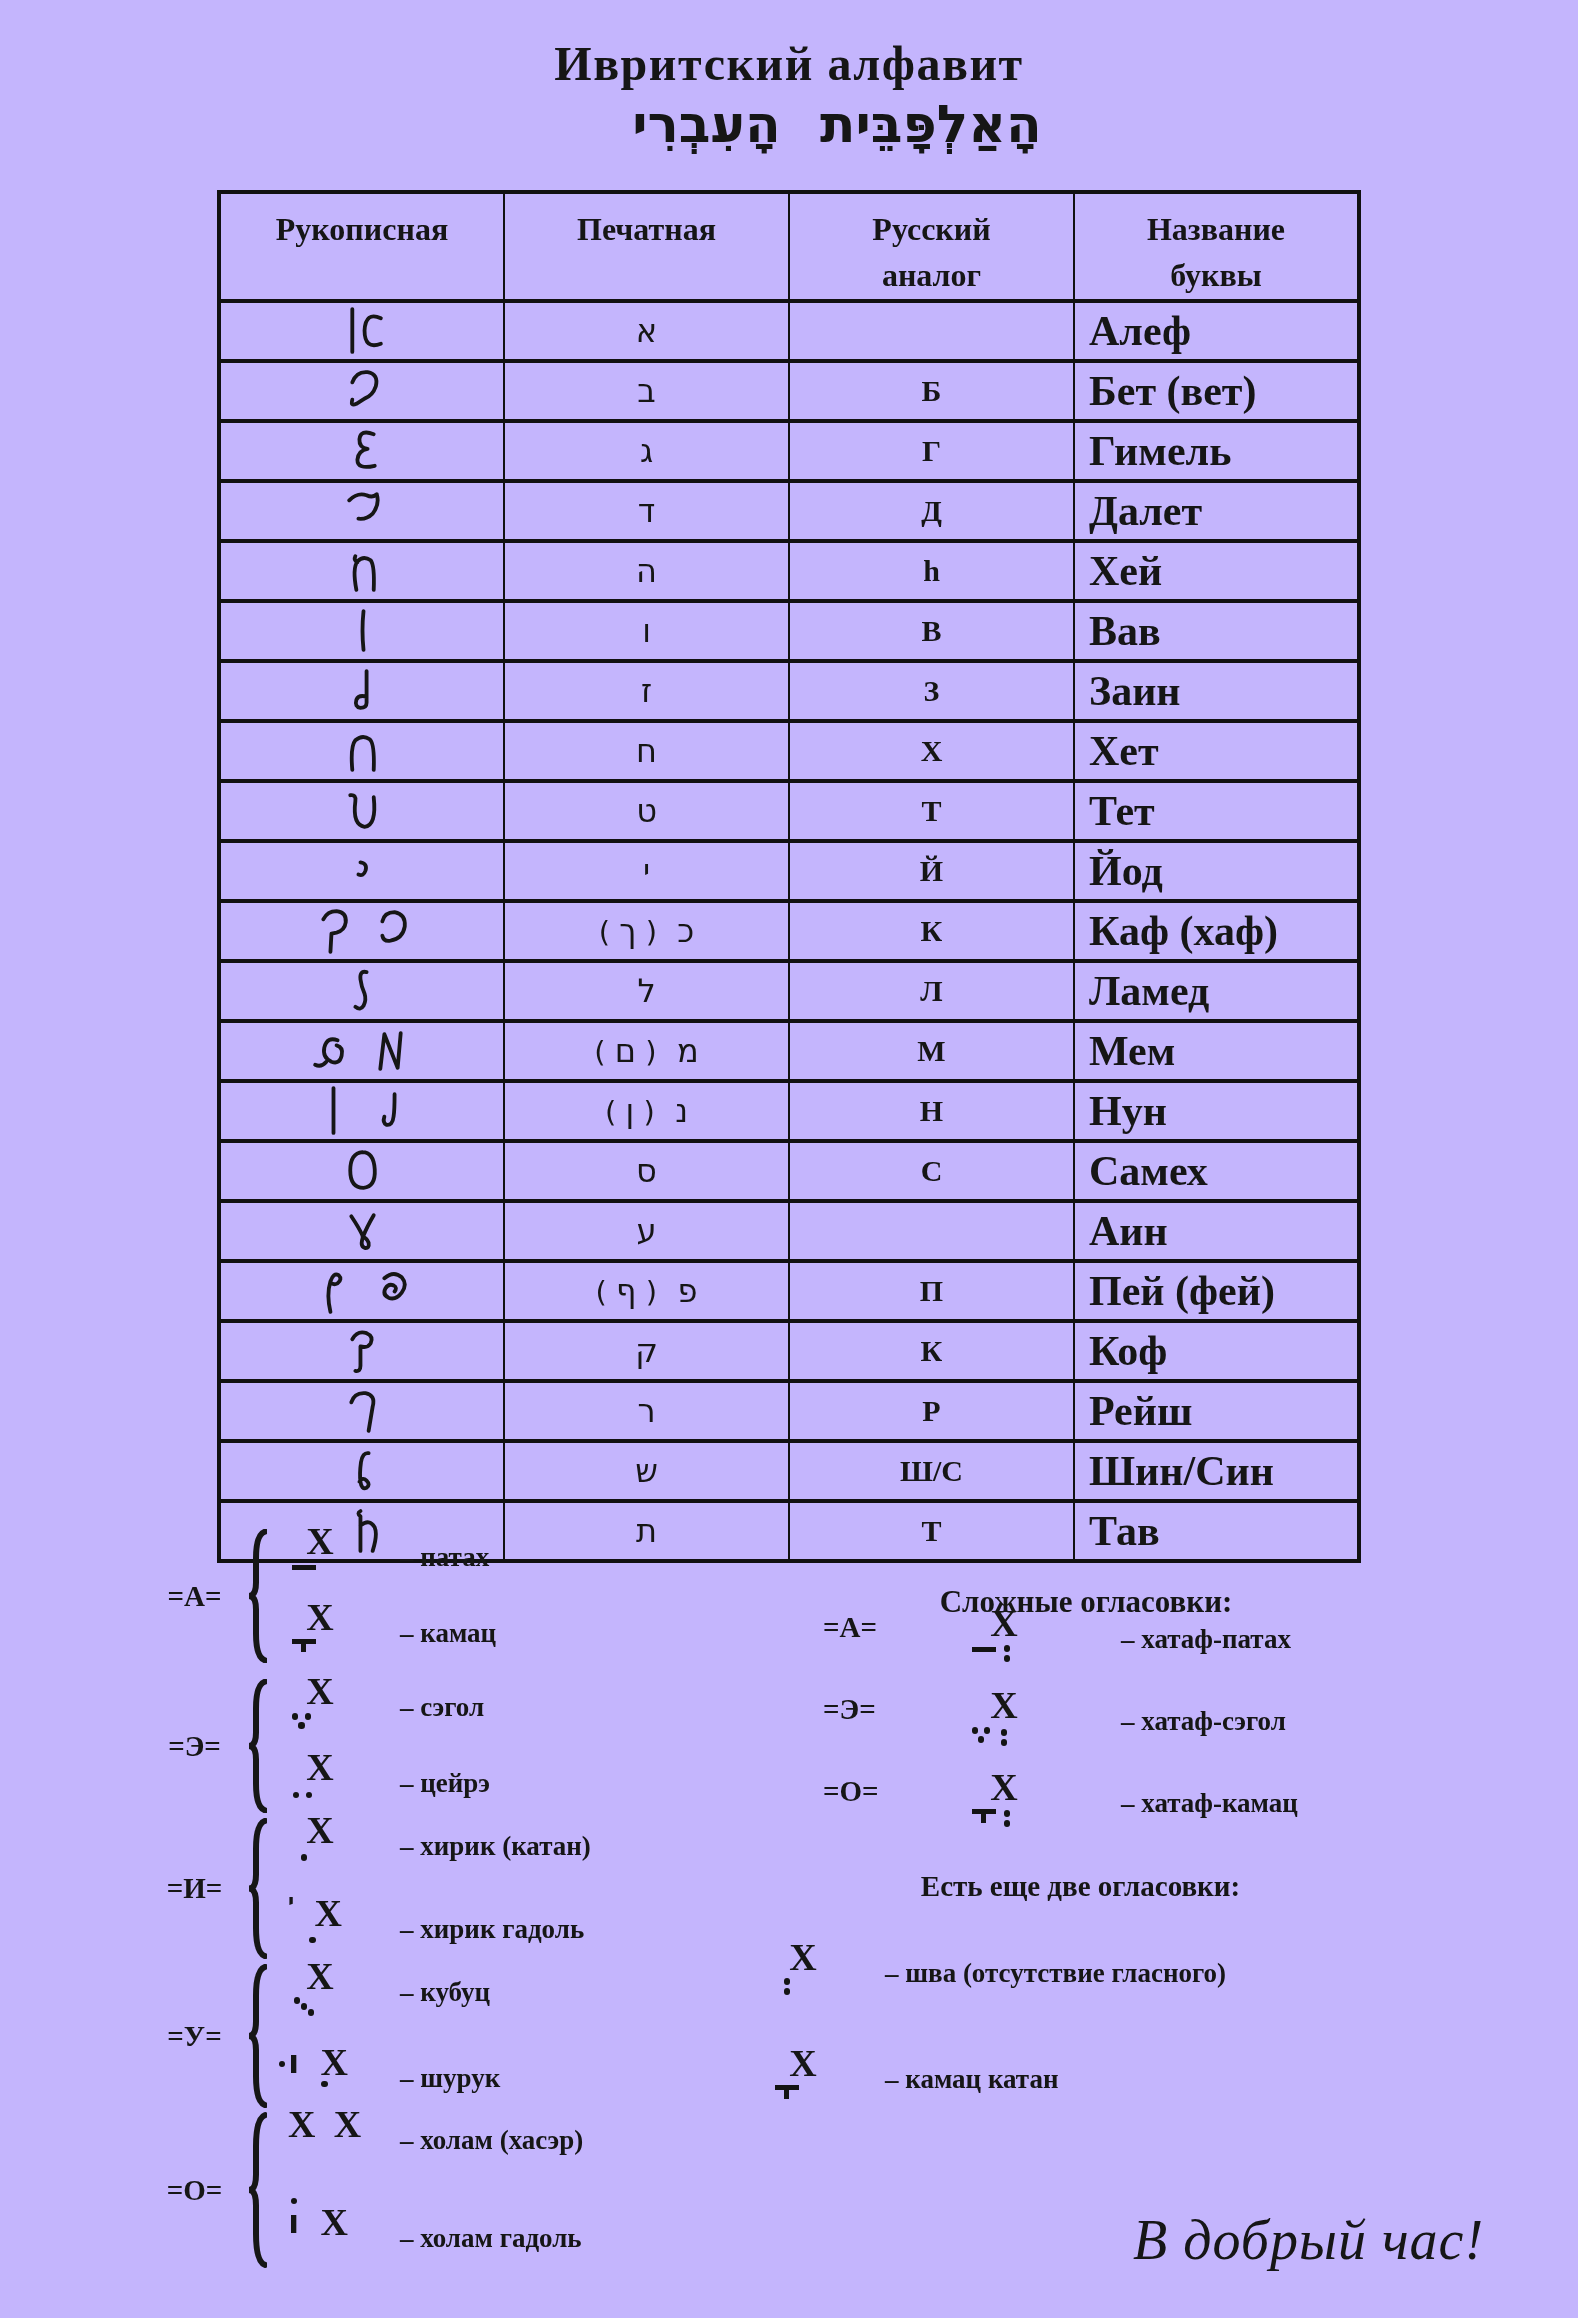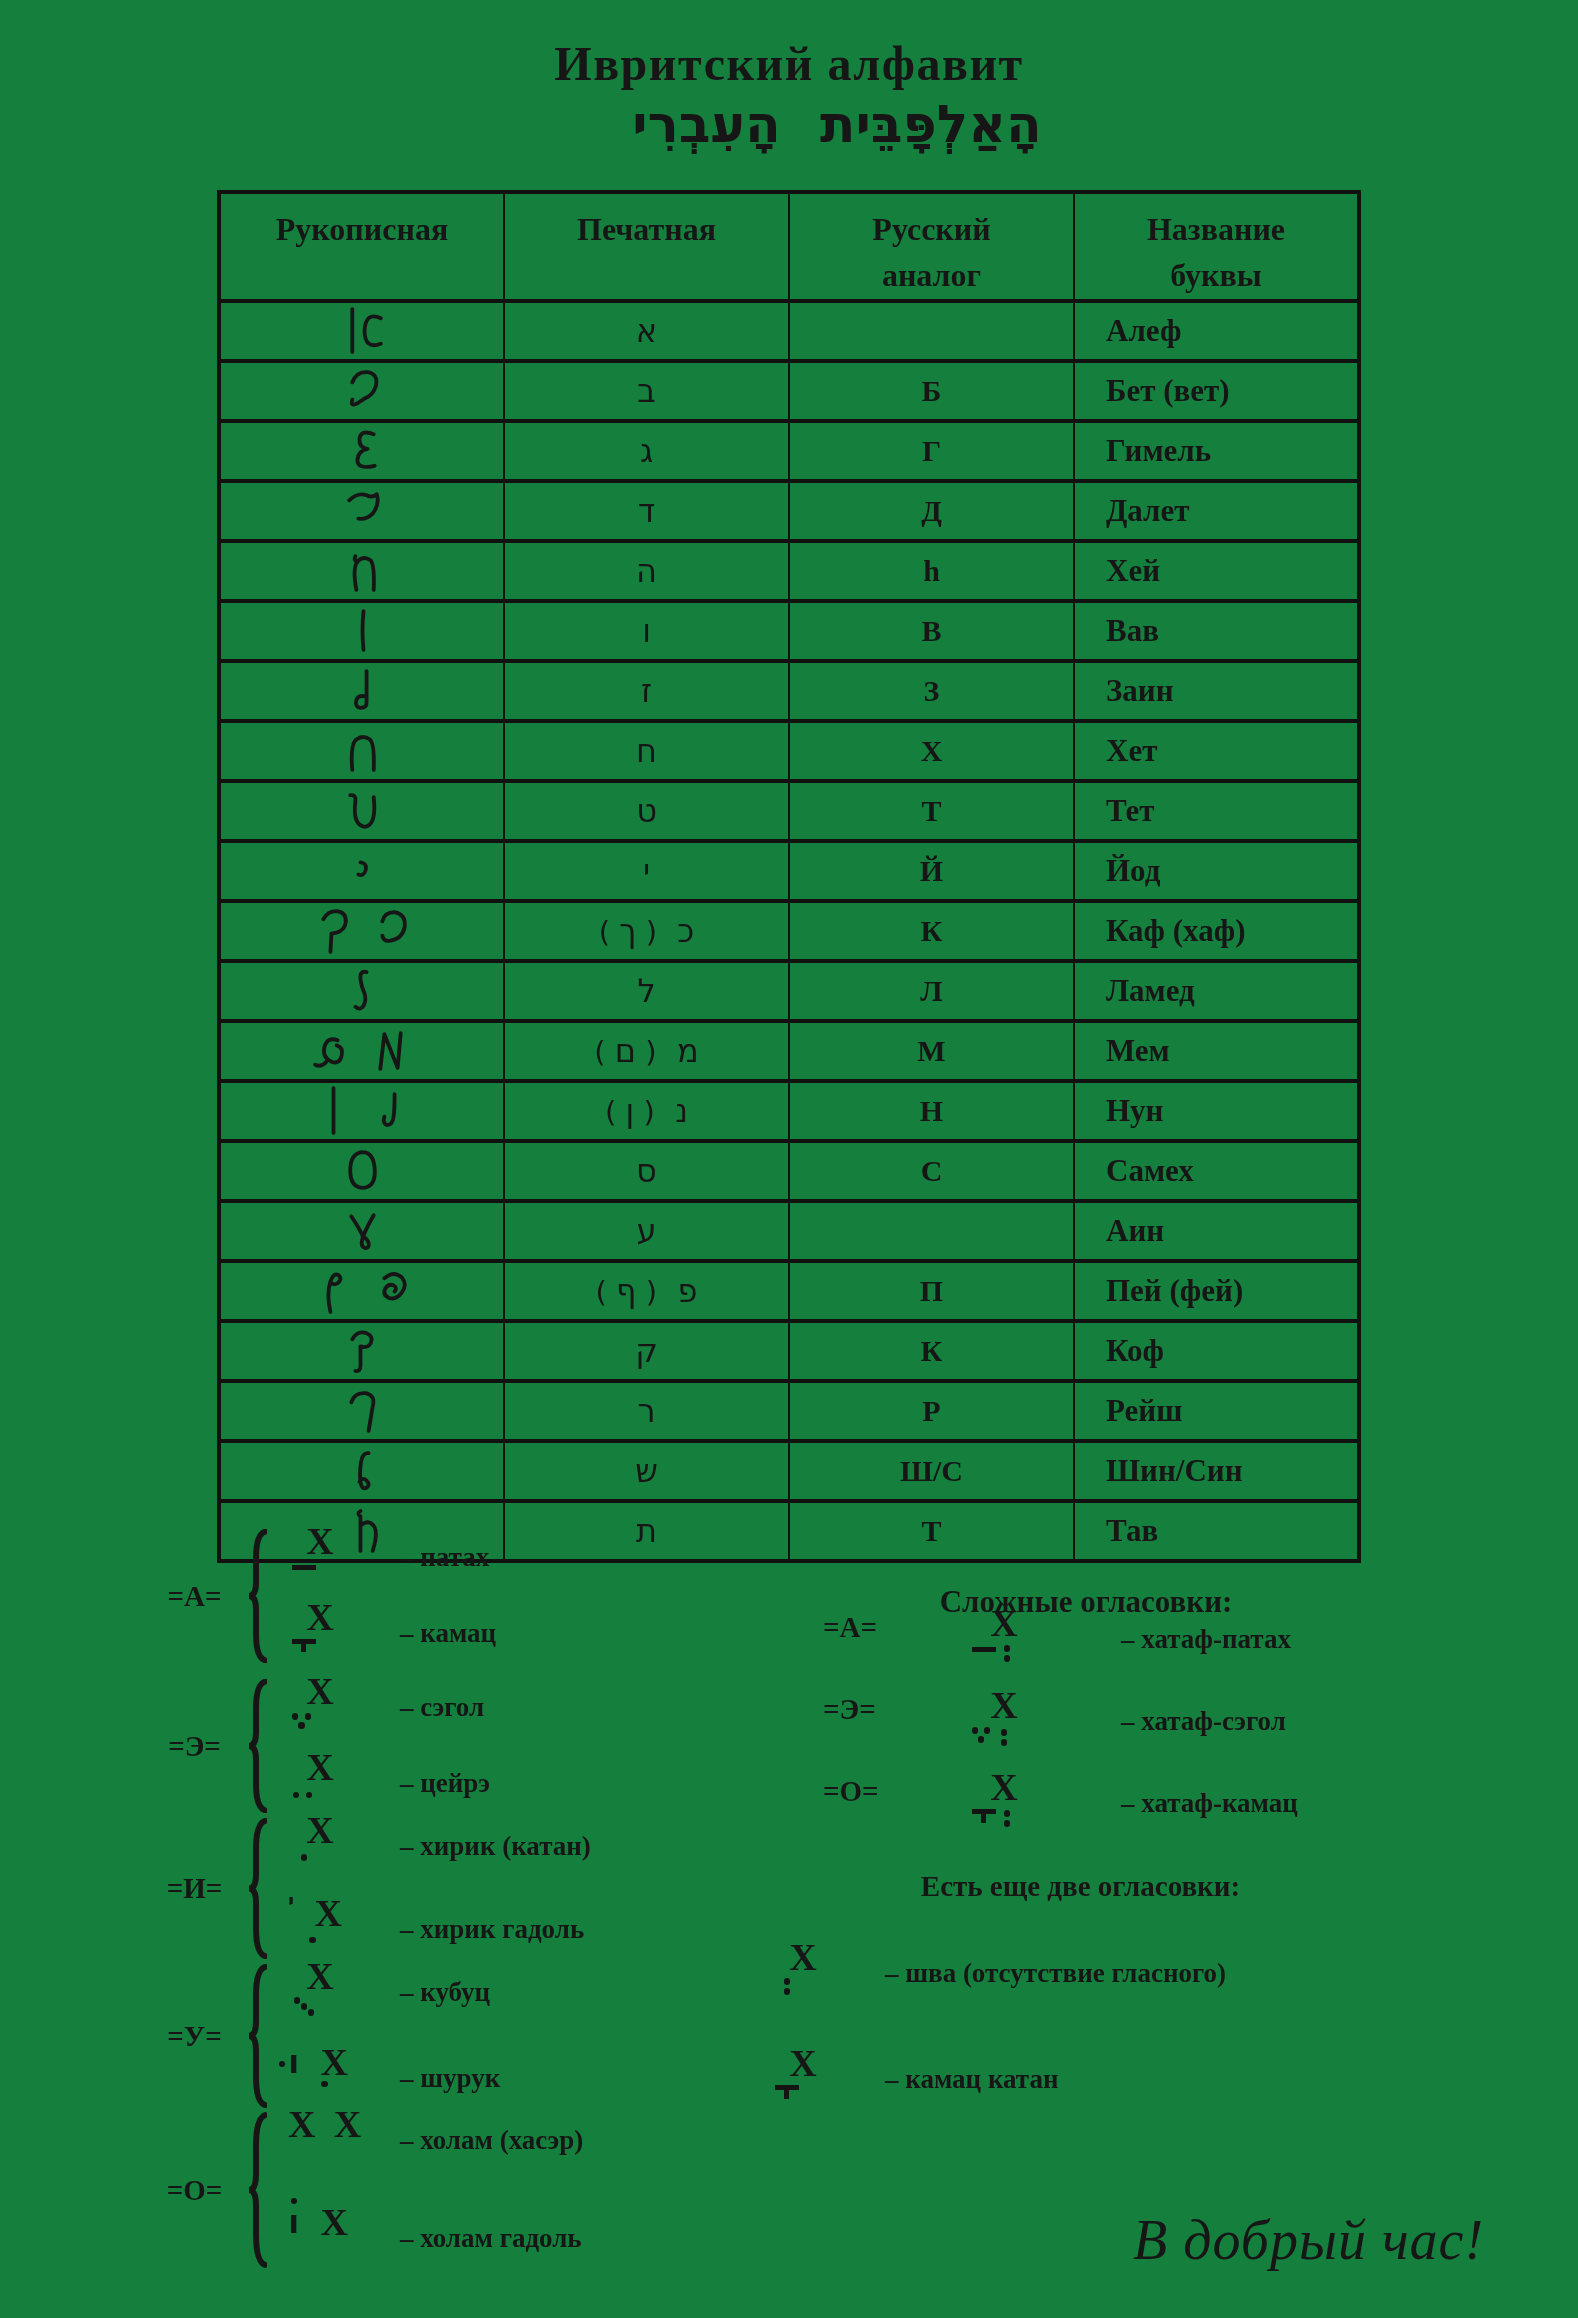--- a/index.html
+++ b/index.html
@@ -1,36 +1,36 @@
 <!DOCTYPE html>
 <html style="font-size:8px"><head>
 <meta charset="utf-8">
 <style>
   html,body{margin:0;padding:0;background:#888;}
-  .page{position:relative;width:1578px;height:2319px;background:#15803d;color:#161616;
+  .page{position:relative;width:1578px;height:2319px;background:#c4b5fd;color:#161616;
         font-family:"Liberation Serif",serif;overflow:hidden;}
   .title{position:absolute;top:36px;left:0;width:100%;text-align:center;
          font-size:48px;font-weight:bold;letter-spacing:1.5px;}
   .subtitle{position:absolute;top:94px;left:0;width:100%;text-align:center;
             font-size:52px;font-weight:bold;font-family:"DejaVu Sans",sans-serif;
             word-spacing:21px;direction:rtl;padding-left:48px;}
   
   table.alpha{position:absolute;left:217px;top:190px;border-collapse:collapse;
               table-layout:fixed;width:1144px;border:4.5px solid #111;}
   .alpha th,.alpha td{border:2px solid #111;border-top-width:4px;border-bottom-width:4px;
               text-align:center;padding:0;overflow:hidden;}
   .alpha th{height:92px;vertical-align:top;padding-top:12px;font-size:32px;font-weight:bold;
             white-space:pre-line;line-height:1.45;}
   .alpha td{height:56px;}
   td.curcell svg.cur{height:51px;width:51px;vertical-align:middle;margin:0 3px;}
   td.printed{font-family:"DejaVu Sans",sans-serif;font-size:32px;}
   td.printed span{unicode-bidi:isolate;direction:ltr;}
   td.printed .paren{font-size:29px;}
   td.analog{font-size:30px;font-weight:bold;}
-  td.namecell{font-size:31px;font-weight:bold;text-align:left;padding-left:31px;}
+  td.namecell{font-size:42px;font-weight:bold;text-align:left;padding-left:14px;}
   
   .dt,.br,.st{position:absolute;background:#141414;display:block;}
   .dt{width:6.4px;height:6.4px;border-radius:50%;}
   .br{width:24px;height:4.5px;}
   .st{width:4.5px;height:9px;}
   .xstack{display:inline-flex;flex-direction:column;align-items:center;}
   .xch{font-size:38px;font-weight:bold;line-height:0.9;font-family:"Liberation Serif",serif;}
   .mk{position:relative;display:block;width:64px;height:31px;margin-top:3px;}
   .updot{display:inline-block;width:6.4px;height:6.4px;border-radius:50%;background:#141414;
          transform:translateY(-26px);margin:0 6px;}

